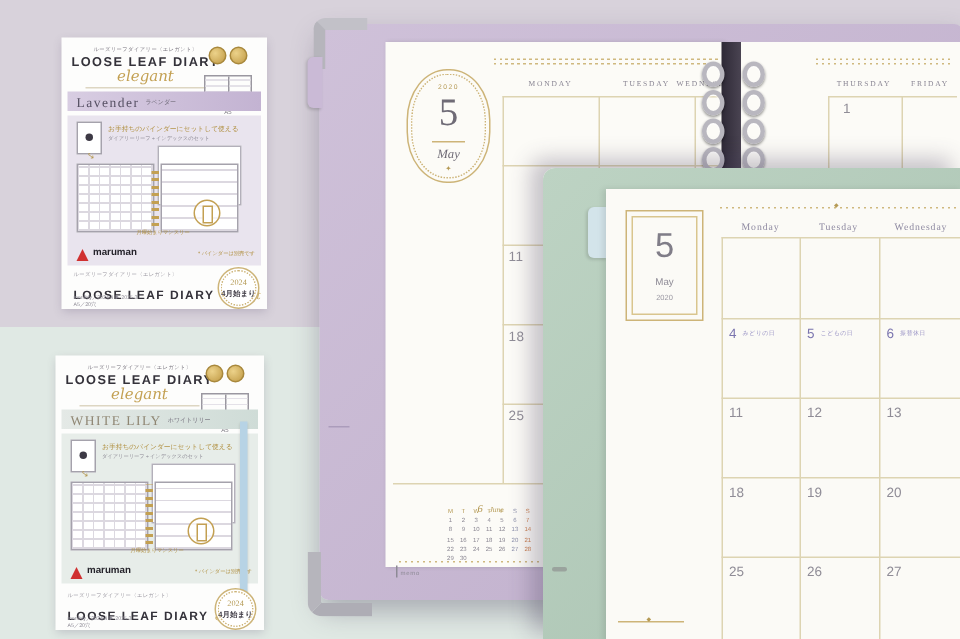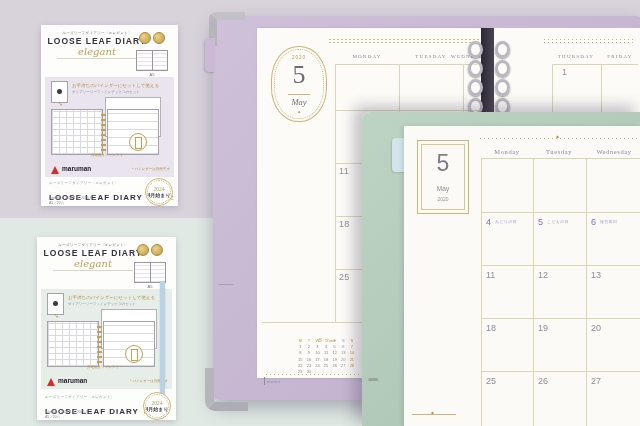--- a/index.html
+++ b/index.html
@@ -248,20 +248,24 @@
       <span class="coin"></span><span class="coin"></span>
       <div class="diagram">
           <div></div>
           <div></div>
         </div>
       <div style="font-size:4px;color:#76727c;">A5</div>
       <div style="font-size:3.5px;color:#76727c;">MONTHLY</div>
       <div style="font-size:3.5px;color:#76727c;">2024.4 ▶ 2025.3</div>
     </div>
 
+    <div class="stripe" style="top:36px;background:linear-gradient(90deg,#d8cde2,#c3b3d2);">
+      <span class="stripe-name" style="color:#575164;">Lavender</span>
+      <span class="stripe-kana">ラベンダー</span>
+    </div>
 
     <div class="band" style="background:#e9e4ee;">
       <div class="sheet" style="left:6px;top:4px;width:15px;height:20px;">
         <div class="abs" style="left:5px;top:7px;width:5px;height:5px;border-radius:50%;background:#3d3945;"></div>
       </div>
       <div class="txt gold" style="left:13px;top:23px;font-size:6px;transform:rotate(35deg);">↪</div>
       <div class="txt" style="left:27px;top:6px;font-size:4.5px;color:#b08f3f;">お手持ちのバインダーにセットして使える</div>
       <div class="txt" style="left:27px;top:12.5px;font-size:3.5px;color:#8d8a95;">ダイアリーリーフ＋インデックスのセット</div>
       <div class="abs" style="left:6px;top:20px;width:117px;height:64px;">
         <div class="sheet" style="left:54px;top:0;width:54px;height:38px;border-color:#b3b0ba;"></div>
@@ -302,20 +306,24 @@
       <span class="coin"></span><span class="coin"></span>
       <div class="diagram">
           <div></div>
           <div></div>
         </div>
       <div style="font-size:4px;color:#76727c;">A5</div>
       <div style="font-size:3.5px;color:#76727c;">MONTHLY</div>
       <div style="font-size:3.5px;color:#76727c;">2024.4 ▶ 2025.3</div>
     </div>
 
+    <div class="stripe" style="top:36px;background:linear-gradient(90deg,#e4e9e6,#cfdcd7);">
+      <span class="stripe-name" style="color:#8f8673;">WHITE LILY</span>
+      <span class="stripe-kana">ホワイトリリー</span>
+    </div>
 
     <div class="band" style="background:#e7ede9;">
       <div class="sheet" style="left:6px;top:4px;width:15px;height:20px;">
         <div class="abs" style="left:5px;top:7px;width:5px;height:5px;border-radius:50%;background:#3d3945;"></div>
       </div>
       <div class="txt gold" style="left:13px;top:23px;font-size:6px;transform:rotate(35deg);">↪</div>
       <div class="txt" style="left:27px;top:6px;font-size:4.5px;color:#b08f3f;">お手持ちのバインダーにセットして使える</div>
       <div class="txt" style="left:27px;top:12.5px;font-size:3.5px;color:#8d8a95;">ダイアリーリーフ＋インデックスのセット</div>
       <div class="abs" style="left:6px;top:20px;width:117px;height:64px;">
         <div class="sheet" style="left:54px;top:0;width:54px;height:38px;border-color:#b3b0ba;"></div>

